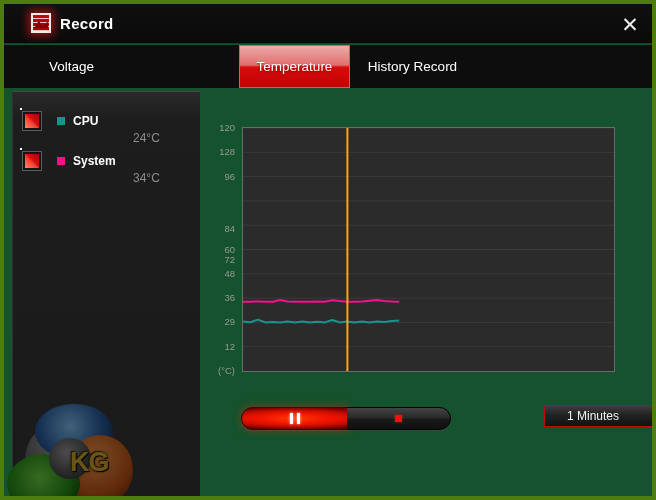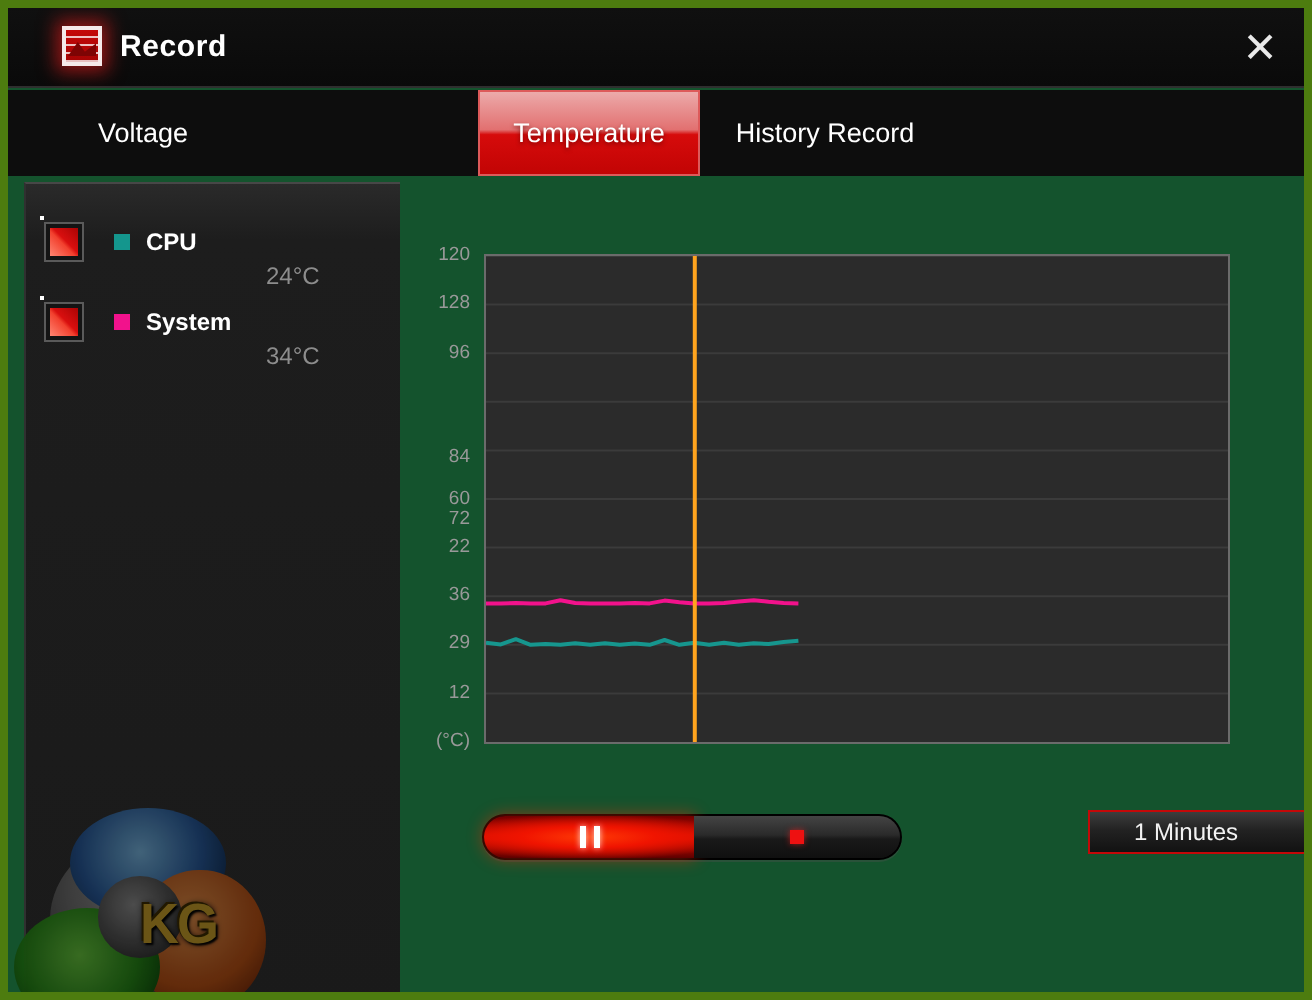--- a/index.html
+++ b/index.html
@@ -205,21 +205,21 @@
     </div>
   </div>
 
   <div class="ytick-col" id="yticks">
       <div class="ytick" style="top: -5px; margin-left: 30px;">120</div>
       <div class="ytick" style="top: 19px;">128</div>
       <div class="ytick" style="top: 44px; margin-left: 44px;">96</div>
       <div class="ytick" style="top: 72px; margin-top: 24px;">84</div>
       <div class="ytick" style="top: 92px; margin-top: 35px;">72</div>
       <div class="ytick" style="top: 117px;">60</div>
-      <div class="ytick" style="top: 141px;">22</div>
+      <div class="ytick" style="top: 141px;">48</div>
       <div class="ytick" style="top: 165px;">36</div>
       <div class="ytick" style="top: 189px;">29</div>
       <div class="ytick" style="top: 214px;">12</div>
       <div class="ylabel" style="top: 238px;">(°C)</div>
     </div>
 
   <div class="plot">
     <svg id="plot-svg" width="371" height="243">
         <line x1="0" x2="371" y1="0.0" y2="0.0" stroke="#3b3b3b" stroke-width="1"></line>
         <line x1="0" x2="371" y1="24.3" y2="24.3" stroke="#3b3b3b" stroke-width="1"></line>

